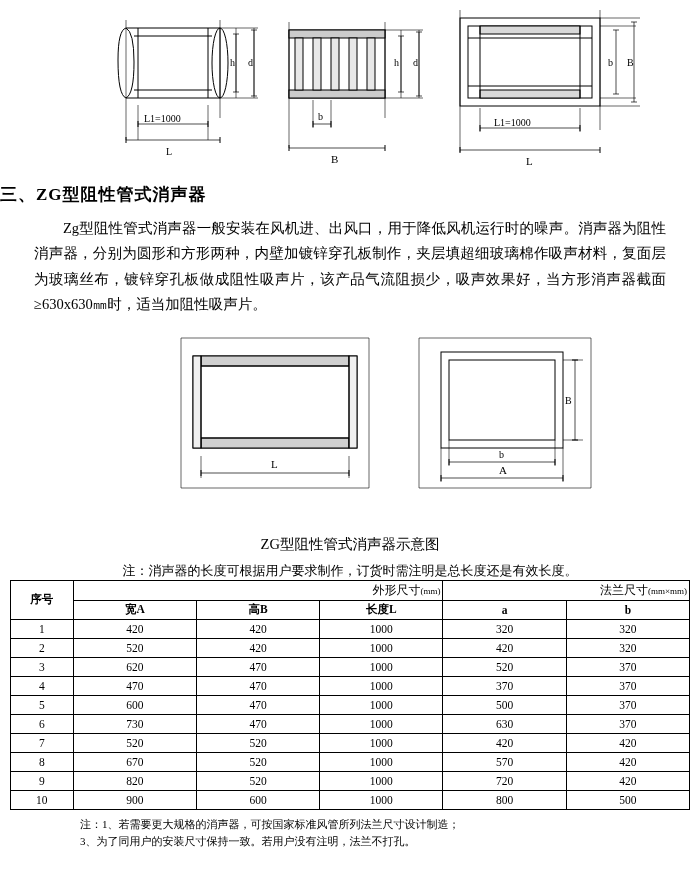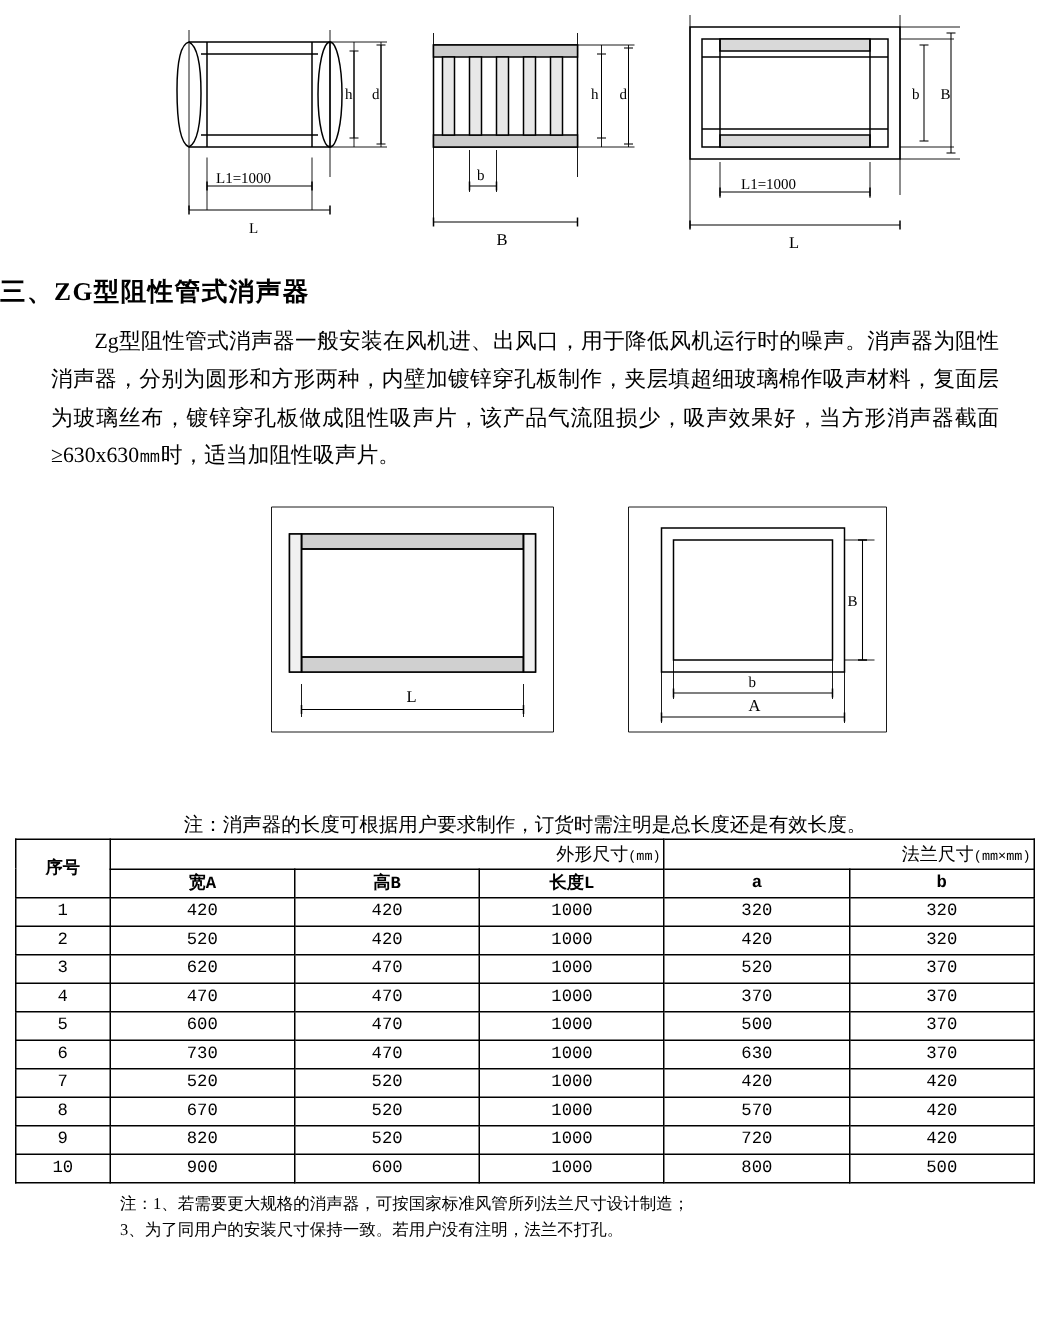--- a/index.html
+++ b/index.html
@@ -77,21 +77,21 @@
     margin-top: 10px;
     margin-bottom: 4px;
   }
 
   
   table.spec {
     border-collapse: collapse;
     margin: 0 auto;
     width: 680px;
     font-size: 11.5px;
-    font-family: Liberation Mono, monospace;
+    font-family: Liberation Serif, serif;
   }
   table.spec th, table.spec td {
     border: 1px solid #000;
     text-align: center;
     padding: 1px 2px;
     height: 16px;
   }
   table.spec .hdr-group { font-size: 12px; font-weight: normal; text-align: right; }
   table.spec .sub { font-size: 11.5px; }
   .unit { font-size: 9px; vertical-align: baseline; }
@@ -306,20 +306,21 @@
           <path d="M26 147 L26 153"></path>
             <path d="M148 147 L148 153"></path>
         </g>
         <text x="150" y="76" font-size="10">B</text>
         <text x="84" y="130" font-size="10">b</text>
         <text x="84" y="146" font-size="11">A</text>
       </svg>
     </div>
   </div>
 
+  <div class="fig-caption">ZG型阻性管式消声器示意图</div>
   <div class="note-line">注：消声器的长度可根据用户要求制作，订货时需注明是总长度还是有效长度。</div>
 
   <table class="spec">
     <colgroup>
       <col style="width:58px">
       <col style="width:114px">
       <col style="width:114px">
       <col style="width:114px">
       <col style="width:114px">
       <col style="width:114px">

